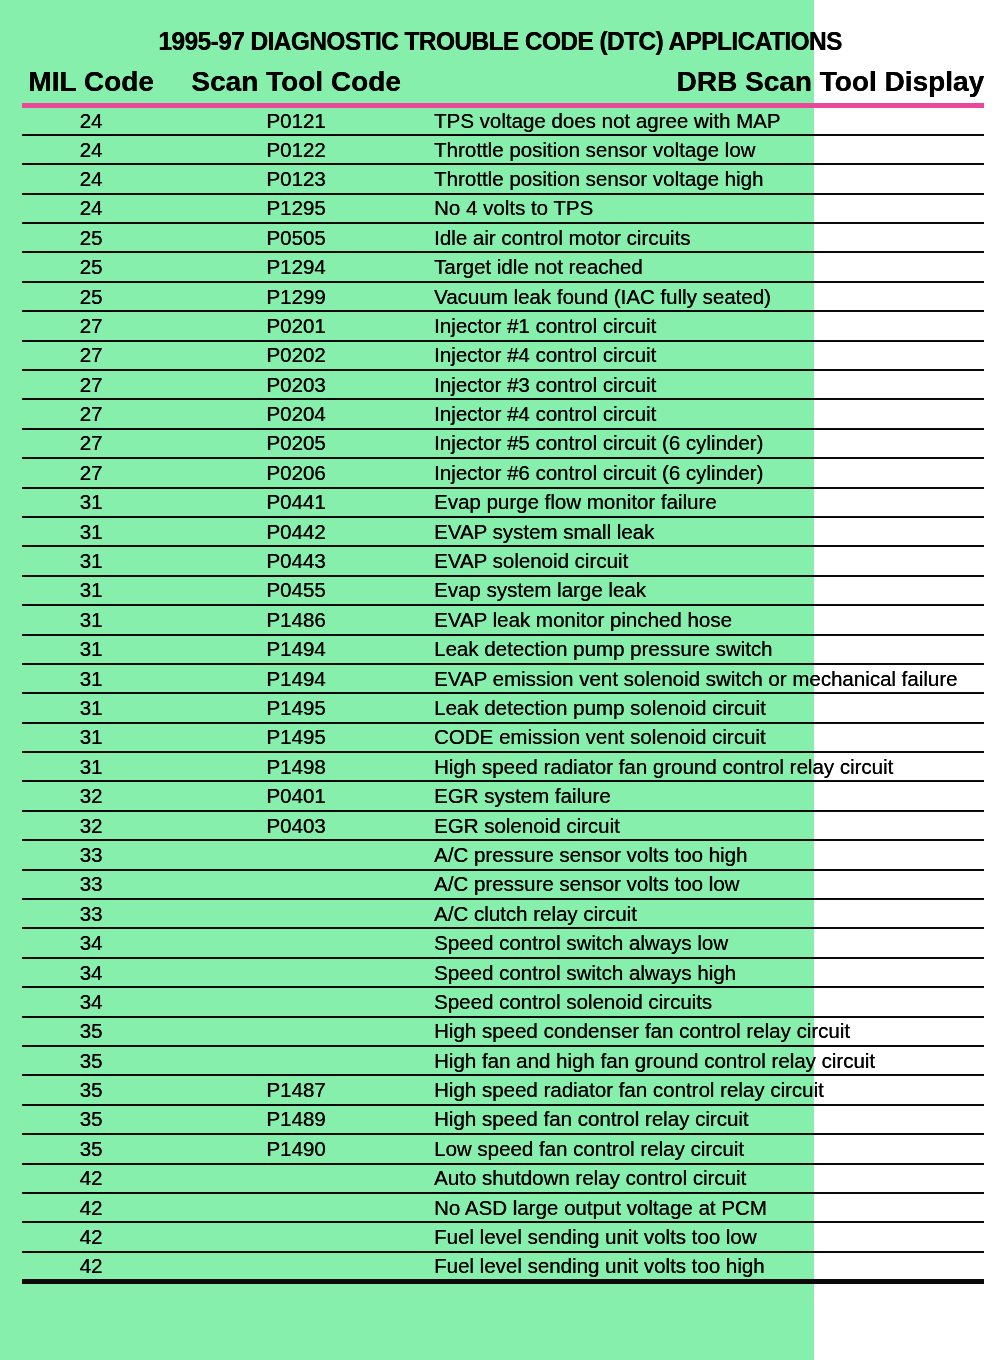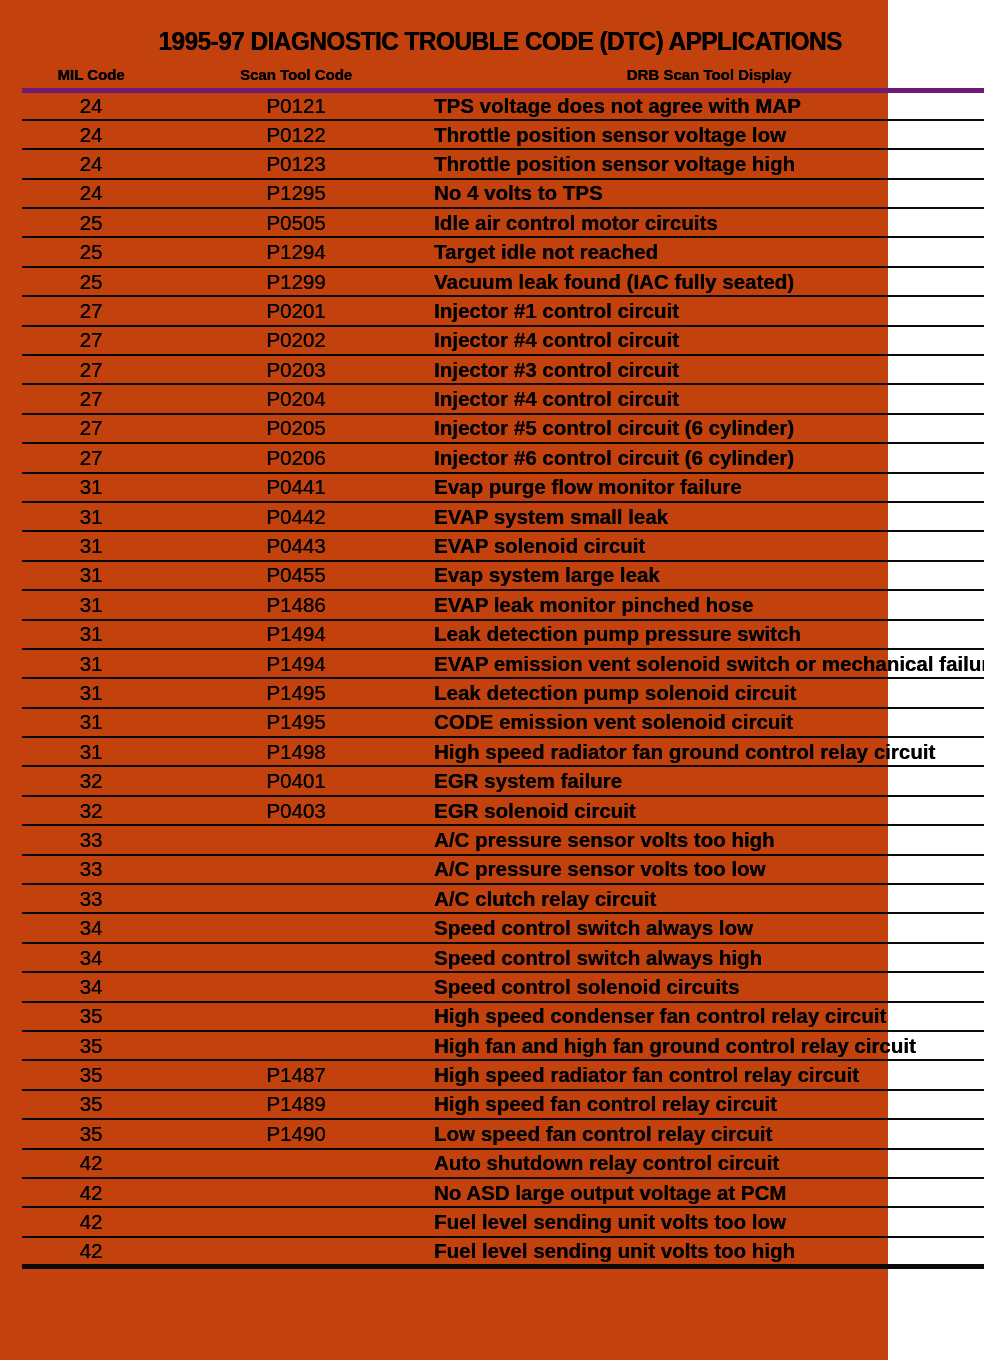--- a/index.html
+++ b/index.html
@@ -7,23 +7,23 @@
     padding: 0;
     background: #ffffff;
     width: 1000px;
     height: 1360px;
     font-family: "Liberation Sans", sans-serif;
     color: #000;
     overflow: hidden;
   }
   .page {
     position: relative;
-    width: 888px;
+    width: 814px;
     height: 1360px;
-    background: #c2410c;
+    background: #86efac;
   }
   .title {
     position: absolute;
     top: 26px;
     left: 0;
     width: 1000px;
     text-align: center;
     font-size: 26px;
     font-weight: 700;
     letter-spacing: -0.6px;
@@ -36,44 +36,44 @@
     position: absolute;
     left: 22px;
     top: 66px;
     width: 962px;
     border-collapse: collapse;
     table-layout: fixed;
   }
   col.c1 { width: 138px; }
   col.c2 { width: 272px; }
   th {
-    font-size: 15px;
+    font-size: 28px;
     font-weight: 700;
     vertical-align: bottom;
     padding: 0 0 5px 0;
-    border-bottom: 5px solid #701a75;
+    border-bottom: 5px solid #ec4899;
     text-shadow: 0.35px 0 0 #000;
     white-space: nowrap;
   }
   th.c1, th.c2 { text-align: center; }
-  th.c3 { text-align: center; padding-left: 2px; }
+  th.c3 { text-align: right; padding-left: 2px; }
   td {
     box-sizing: border-box;
     height: 29.4px;
     font-size: 20.5px;
     vertical-align: middle;
     border-bottom: 2px solid #0a0a0a;
     box-shadow: 0 3px 0 -1px rgba(70,70,70,0.28);
     white-space: nowrap;
     overflow: hidden;
     text-shadow: 0.3px 0 0 #111;
     padding: 0;
   }
   td.c1, td.c2 { text-align: center; }
-  td.c3 { text-align: left; padding-left: 2px; font-weight: bold; }
+  td.c3 { text-align: left; padding-left: 2px; }
   tbody tr:last-child td {
     border-bottom-width: 5px;
     box-shadow: 0 4px 0 -2px rgba(70,70,70,0.3);
   }
 </style>
 </head>
 <body>
 
 <div class="page">
   <div class="title">1995-97 DIAGNOSTIC TROUBLE CODE (DTC) APPLICATIONS</div>

